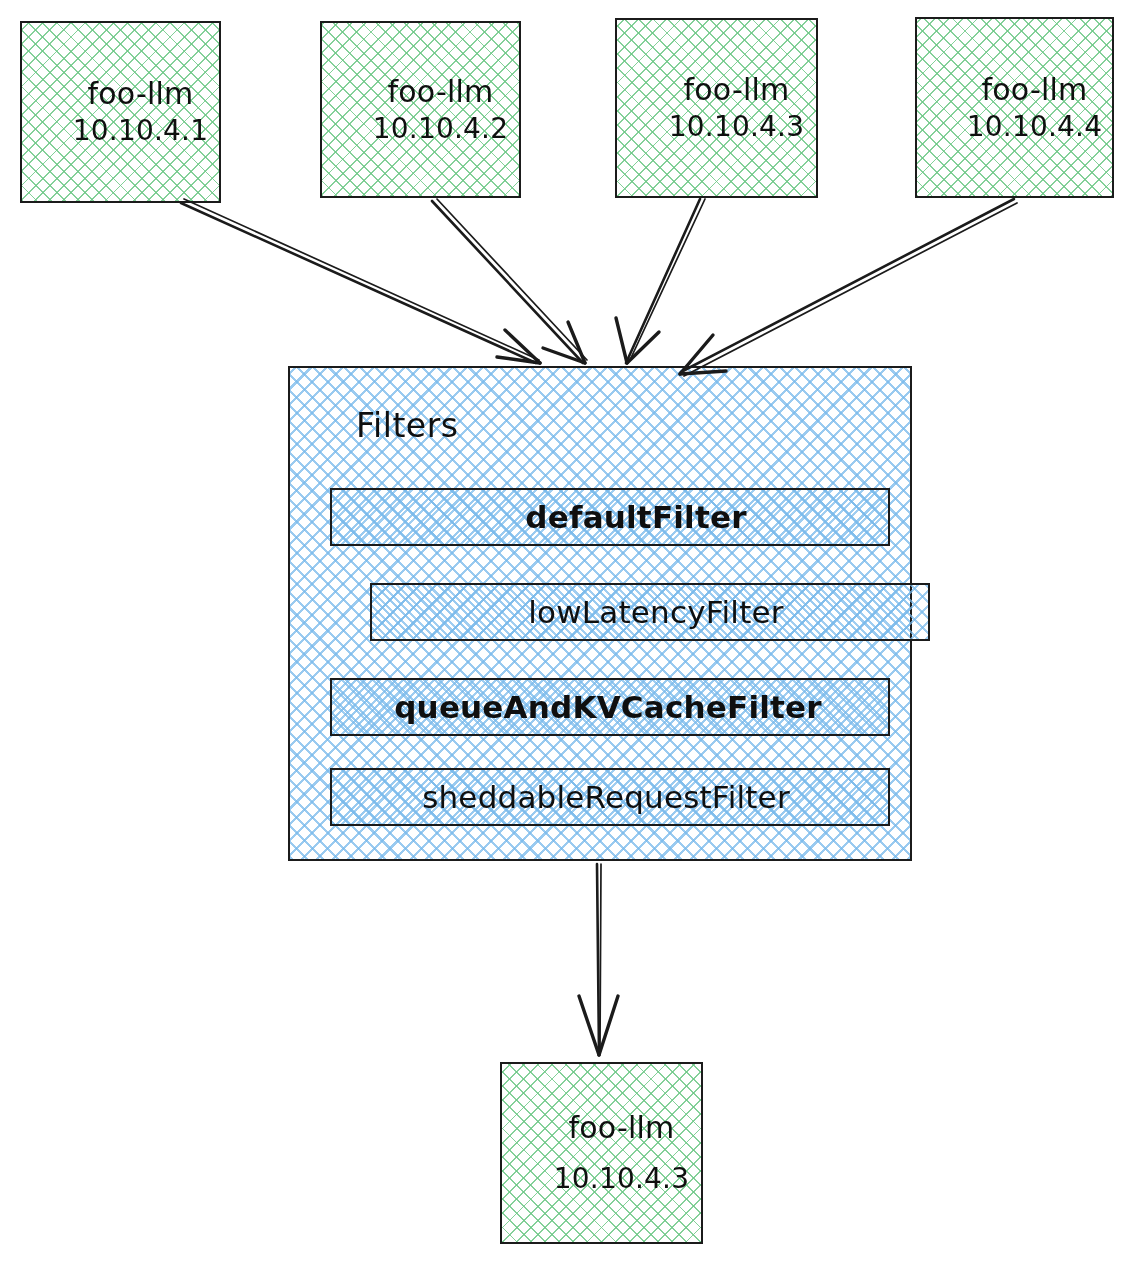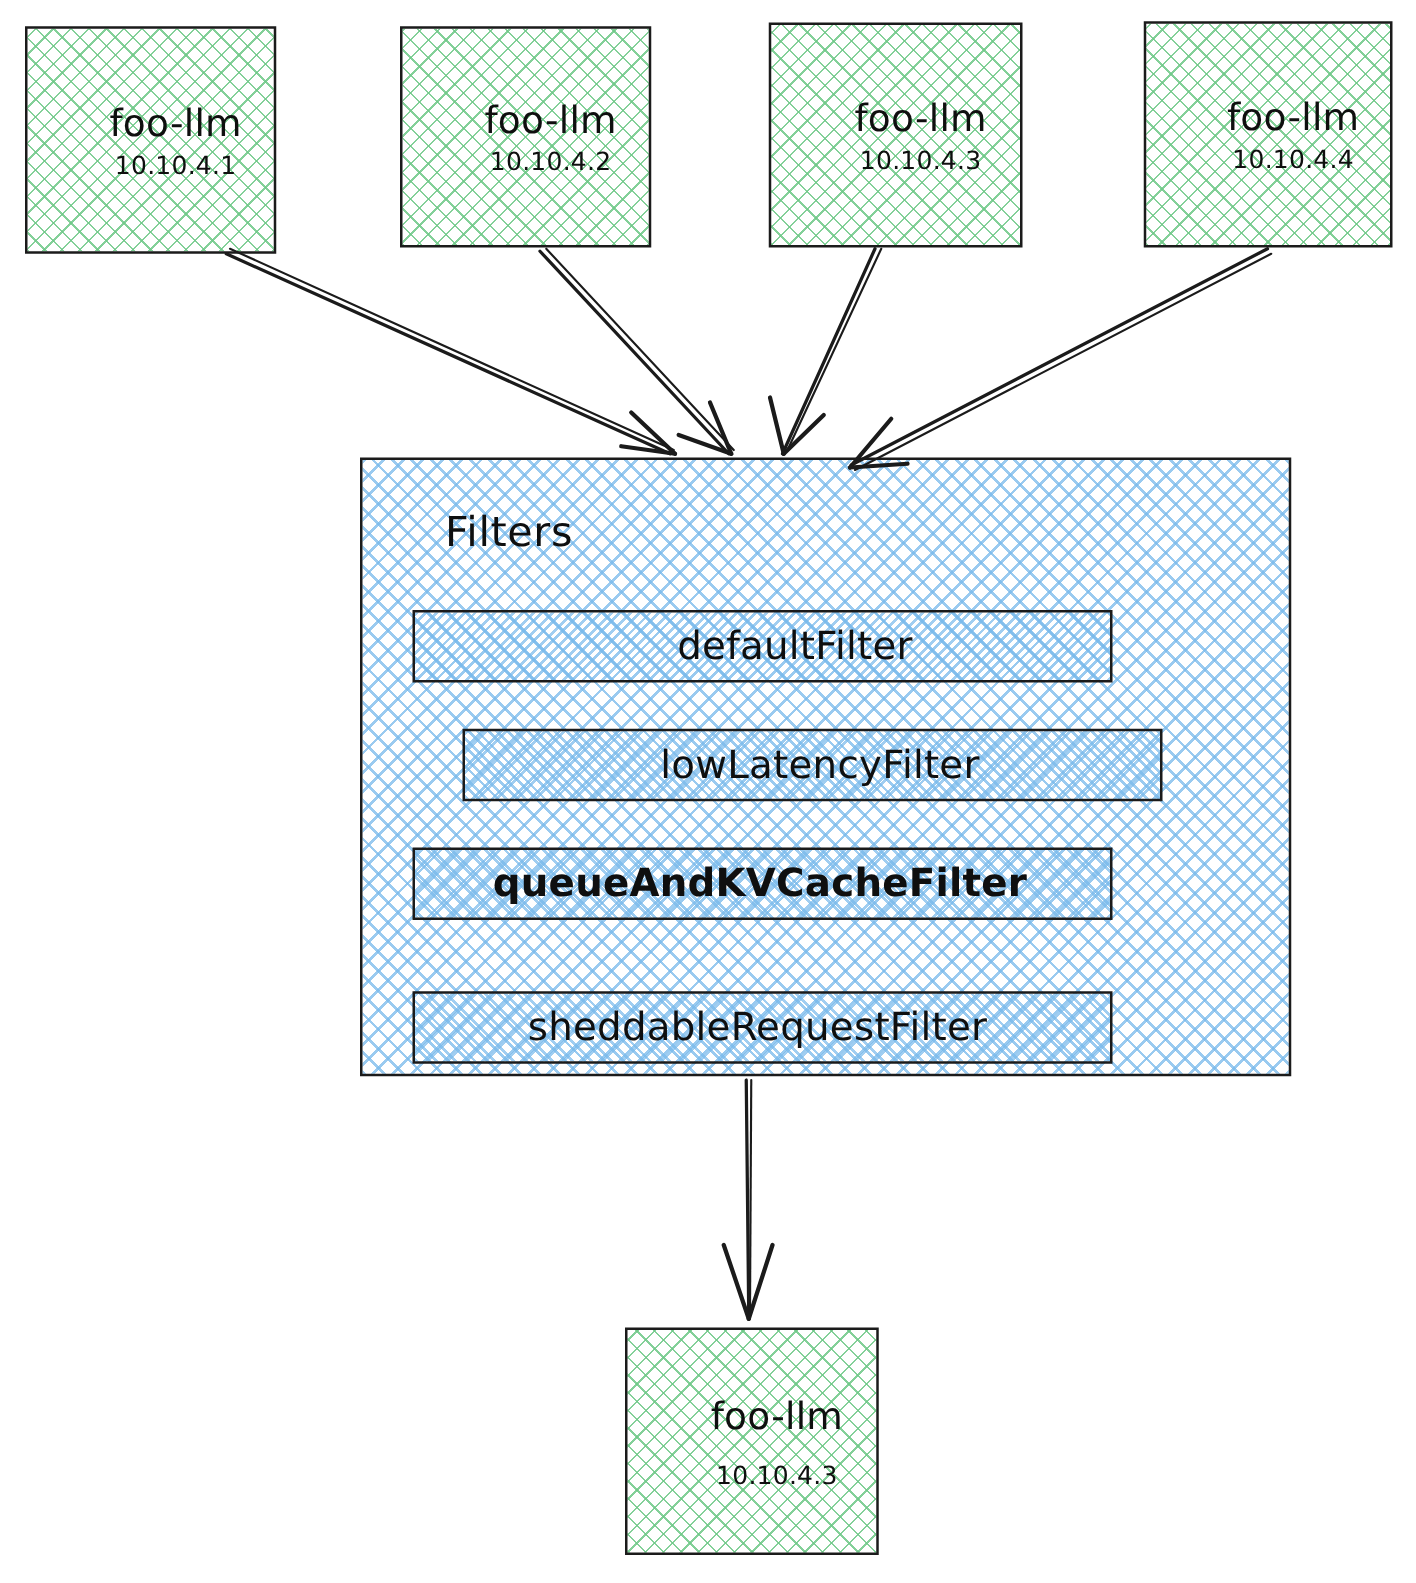--- a/index.html
+++ b/index.html
@@ -67,28 +67,28 @@
 
   .node-label {
     font-family: "DejaVu Sans", sans-serif;
     font-size: 30px;
     color: #0f0f0f;
     line-height: 1.30;
     text-align: center;
     letter-spacing: 0.2px;
     white-space: nowrap;
   }
-  .node-label.ip { font-size: 20px; }
+  .node-label.ip { font-size: 28px; }
 
   
   #filters-box {
     position: absolute;
     left: 288px;
     top: 366px;
-    width: 745px;
+    width: 624px;
     height: 495px;
     box-sizing: border-box;
     border: 2.5px solid #1b1b1b;
     z-index: 2;
   }
 
   #filters-title {
     position: absolute;
     left: 66px;
     top: 38px;
@@ -121,24 +121,24 @@
         rgba(255,255,255,0) 11px);
   }
   .filter-row:nth-of-type(1) { top: 120px; }
   .filter-row > span {
     font-size: 31px;
     color: #0f0f0f;
     letter-spacing: 0.2px;
     white-space: nowrap;
   }
 
-  #fr0 { top: 120px; }
+  #fr0 { top: 120px; font-weight: bold; }
   #fr1 { top: 215px; margin-left: 40px; }
   #fr2 { top: 310px; }
-  #fr3 { top: 400px; margin-top: 25px; }
+  #fr3 { top: 400px; }
 
   
   #fr0 > span { transform: translateX(26px); }
   #fr1 > span { transform: translateX(6px); }
   #fr2 > span { transform: translateX(-2px); font-weight: bold; }
   #fr3 > span { transform: translateX(-4px); }
 
   svg#edges {
     position: absolute;
     left: 0; top: 0;

